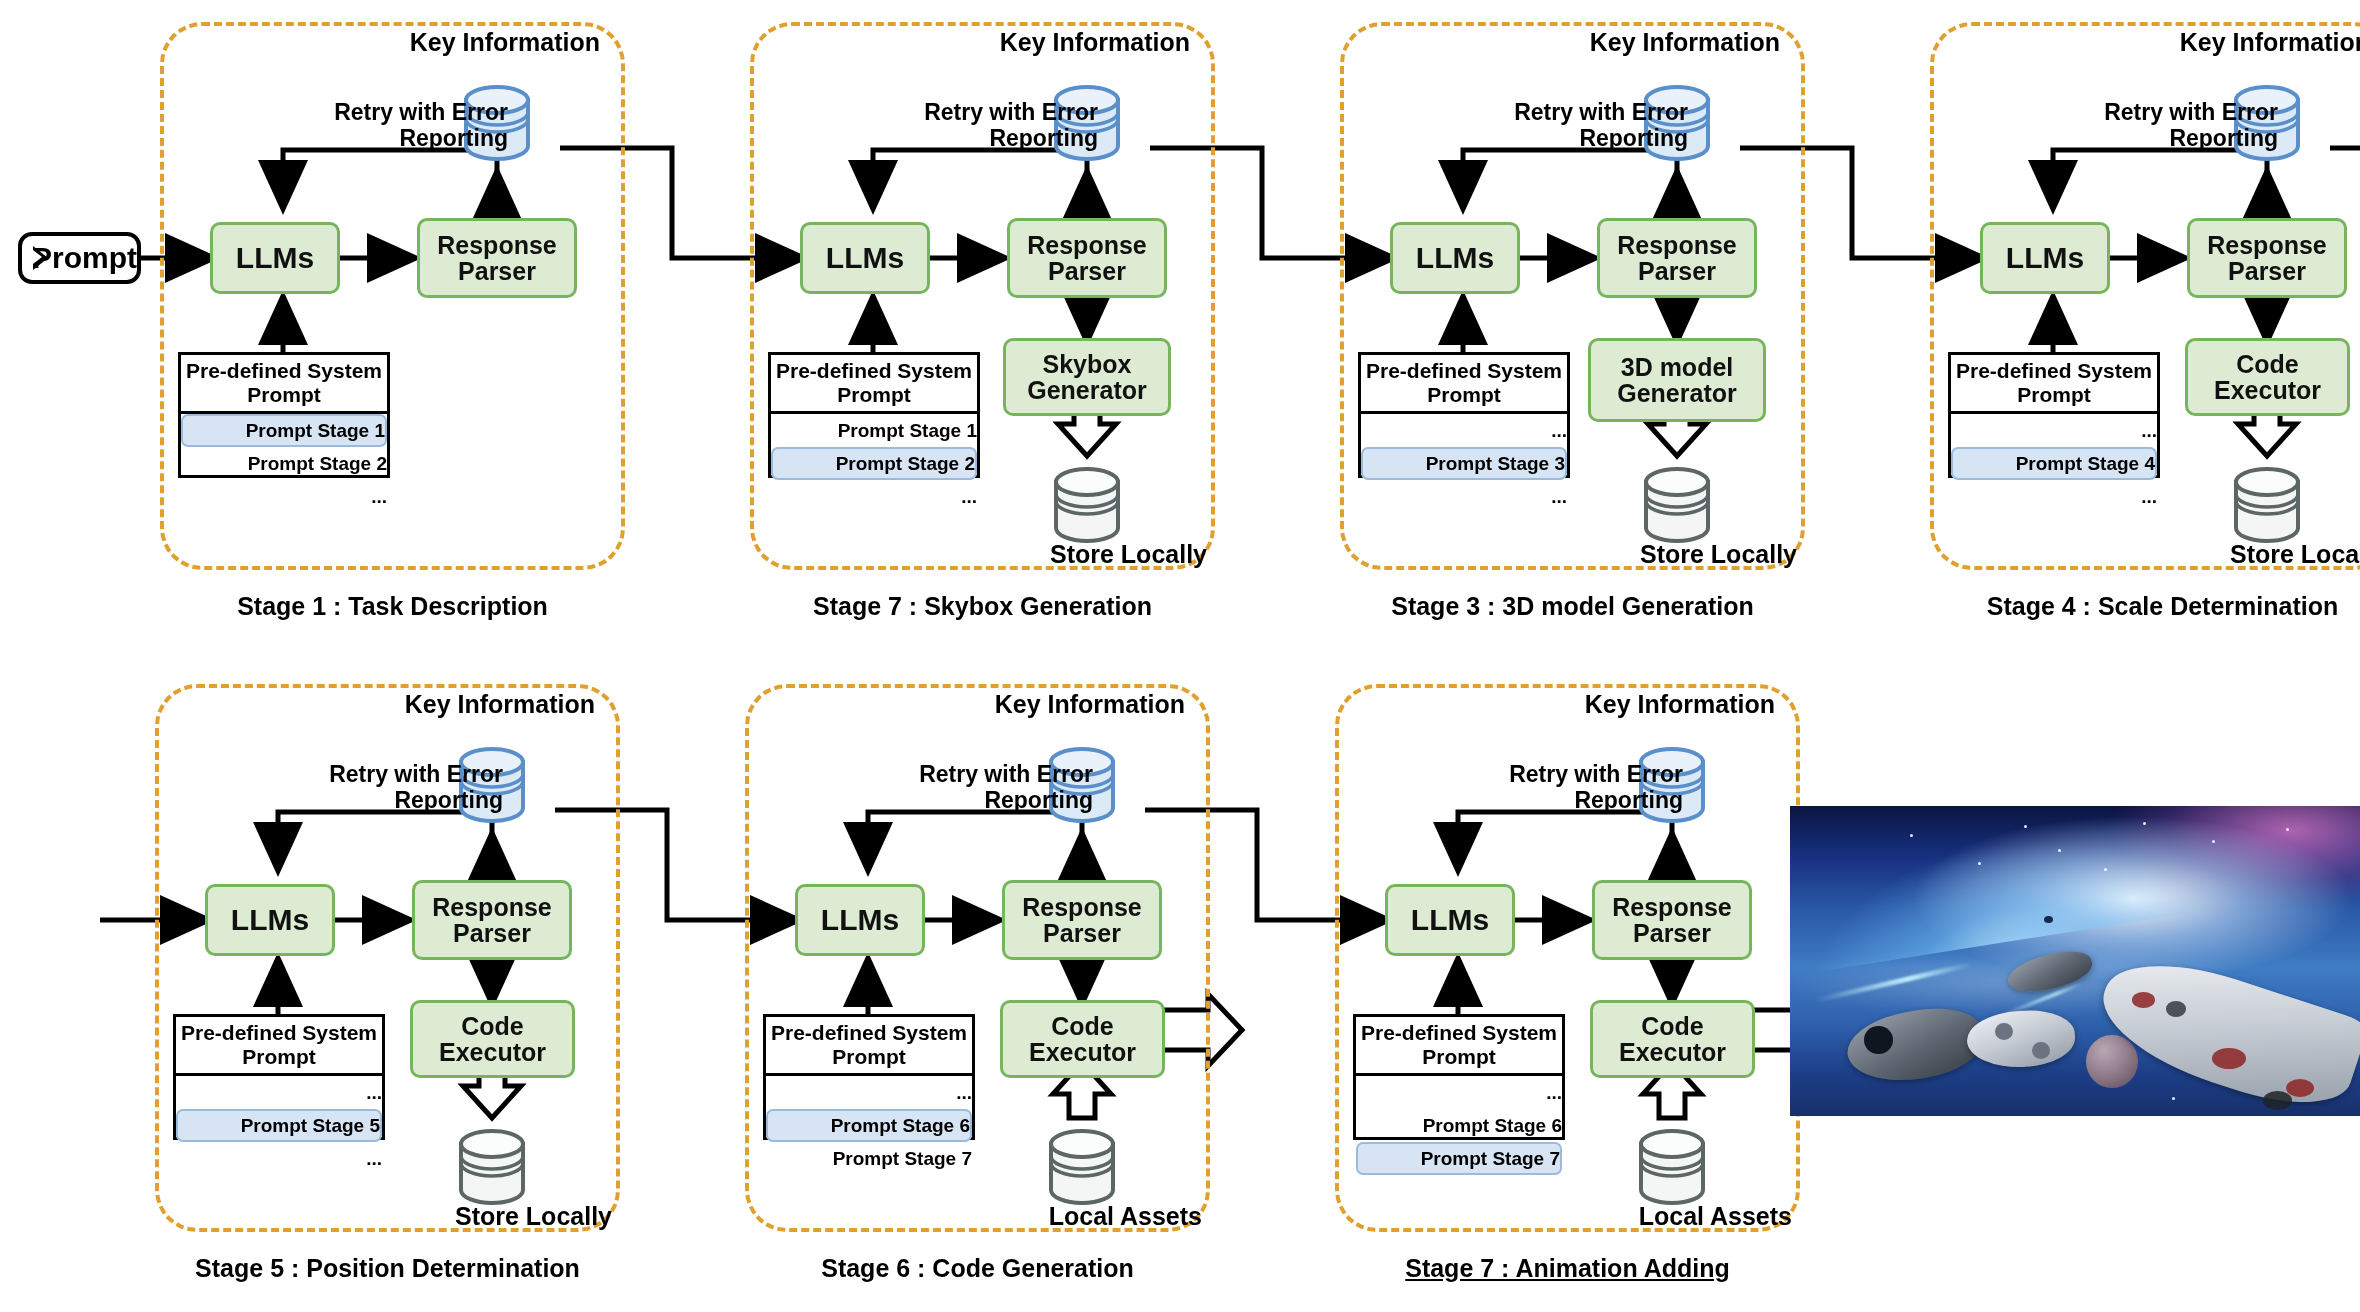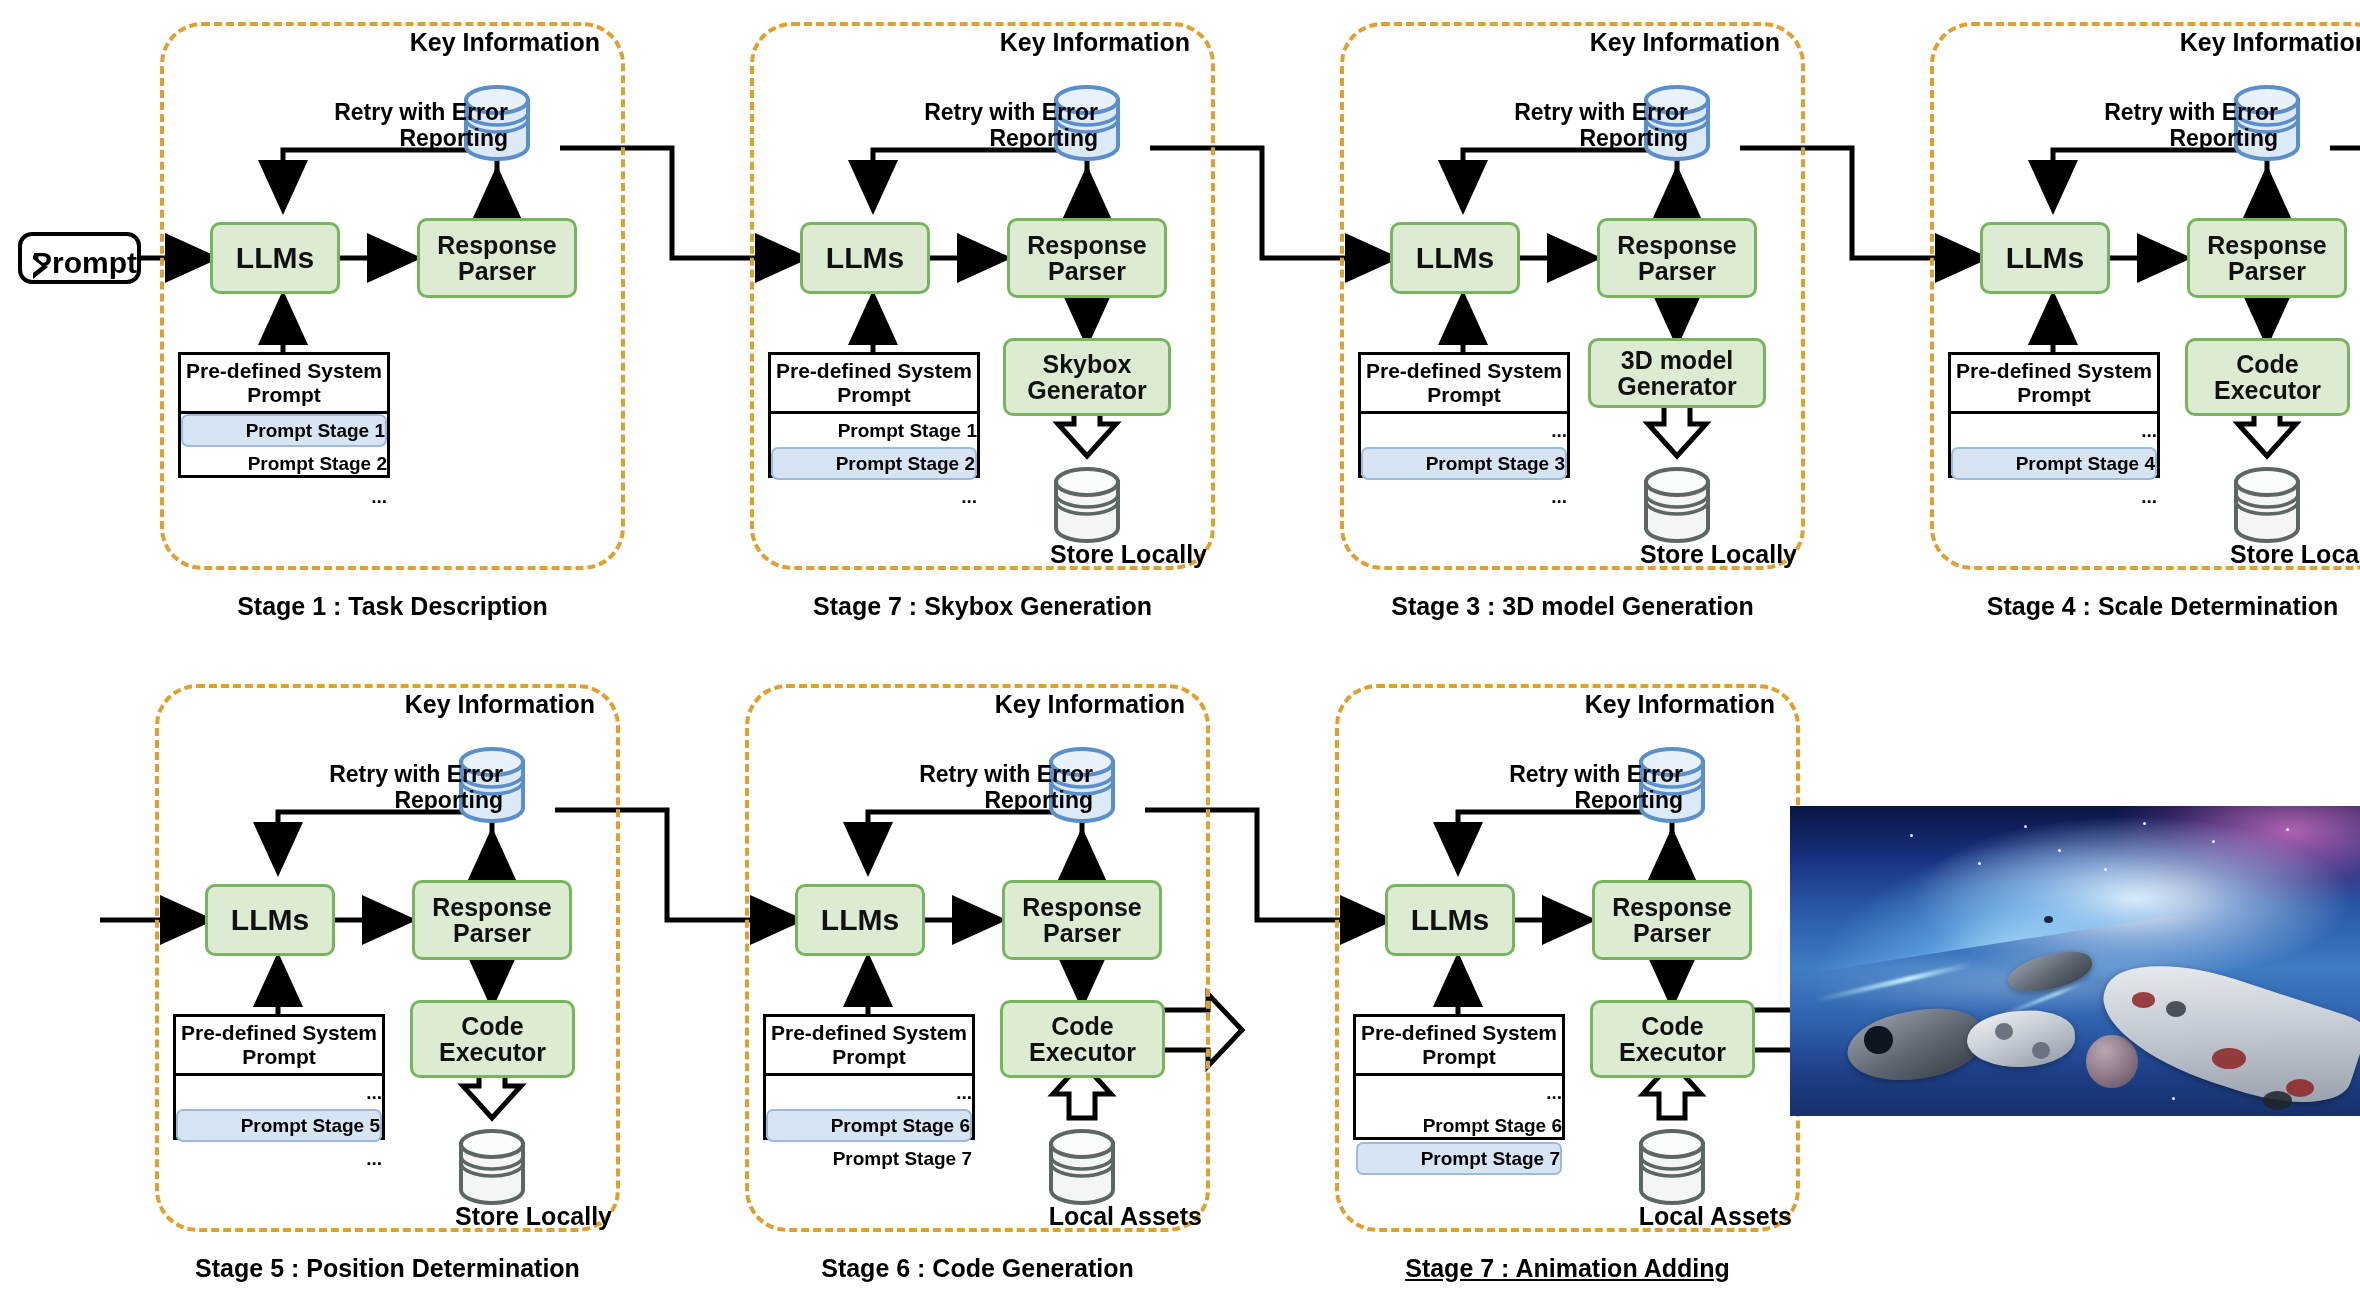--- a/index.html
+++ b/index.html
@@ -11,21 +11,21 @@
   
   .stage{position:absolute;border:4px dashed #E0A030;border-radius:42px;box-sizing:border-box;}
 
   
   .gbox{position:absolute;box-sizing:border-box;background:#DCEBD2;border:3px solid #76B55E;
         border-radius:10px;display:flex;align-items:center;justify-content:center;text-align:center;
         font-weight:bold;line-height:1.05;color:#111;}
 
   
   .promptpill{position:absolute;box-sizing:border-box;border:4px solid #000;border-radius:14px;
-     background:#fff;display:flex;align-items:flex-end;justify-content:flex-start;
+     background:#fff;display:flex;align-items:center;justify-content:flex-start;
      font-weight:bold;font-size:30px;padding-left:8px;}
   .playtri-wrap{position:relative;width:22px;height:26px;margin-right:2px;}
   .playtri-wrap:before{content:"";position:absolute;left:3px;top:1px;width:0;height:0;
      border-left:15px solid #000;border-top:12px solid transparent;border-bottom:12px solid transparent;}
   .playtri-wrap:after{content:"";position:absolute;left:3px;top:5px;width:0;height:0;
      border-left:9px solid #fff;border-top:7px solid transparent;border-bottom:7px solid transparent;}
 
   
   .sysbox{position:absolute;box-sizing:border-box;border:3px solid #000;background:#fff;
           display:flex;flex-direction:column;}
@@ -299,21 +299,21 @@
     <span>Response Parser</span>
     </div>
   <div class="lbl wrap" style="left:1438px;top:100px;width:250px;font-size:23px;">Retry with Error Reporting</div>
   <div class="lbl wrap" style="left:1580px;top:28px;width:200px;font-size:25px;">Key Information</div>
   <div class="sysbox" style="left:1358px;top:352px;width:212px;height:126px;">
     <div class="hdr">Pre-defined System Prompt</div>
     <div class="row">...</div>
     <div class="row hl">Prompt Stage 3</div>
     <div class="row">...</div>
   </div>
-  <div class="gbox" style="left:1588px;top:338px;width:178px;height:70px;font-size:25px;">
+  <div class="gbox" style="left:1588px;top:338px;width:178px;height:84px;font-size:25px;">
     <span>3D model Generator</span>
     </div>
   <div class="lbl" style="left:1557px;top:540px;width:240px;font-size:25px;">Store Locally</div>
   <div class="stagetitle" style="left:1340px;top:592px;width:465px;">Stage 3 : 3D model Generation</div>
 
   <div class="gbox" style="left:1980px;top:222px;width:130px;height:72px;font-size:30px;">
     <span>LLMs</span>
     </div>
   <div class="gbox" style="left:2187px;top:218px;width:160px;height:80px;font-size:25px;">
     <span>Response Parser</span>

